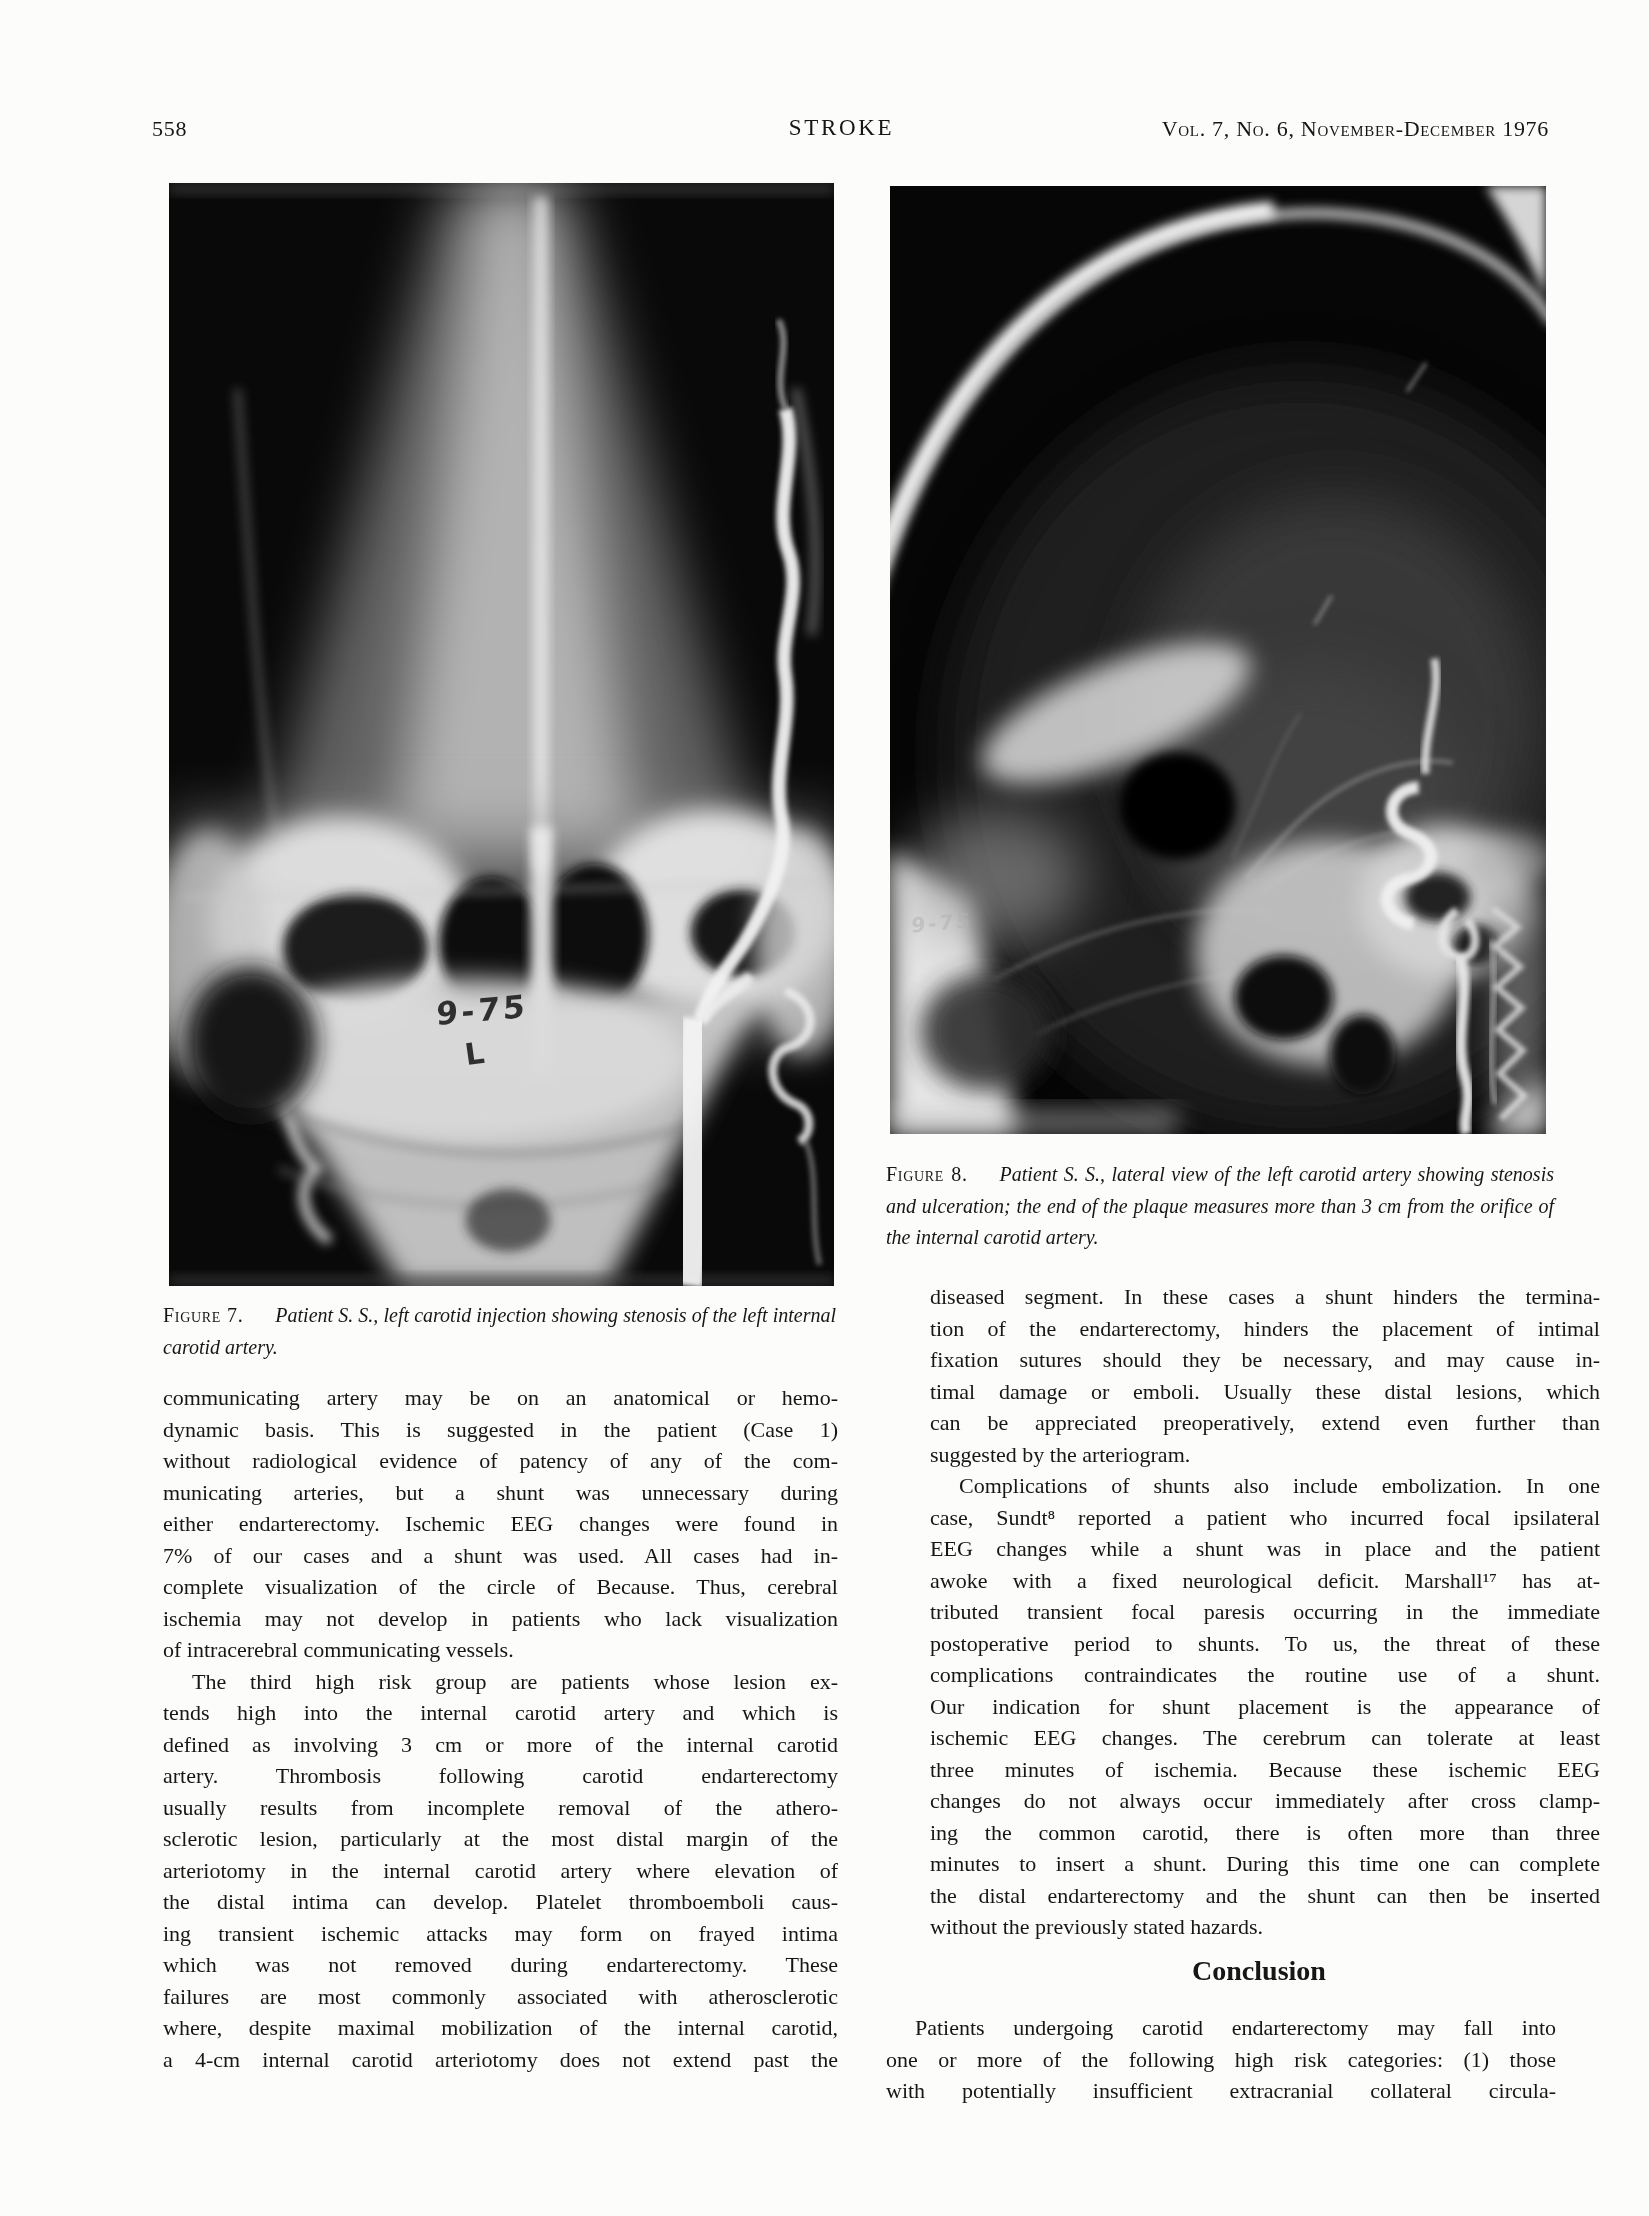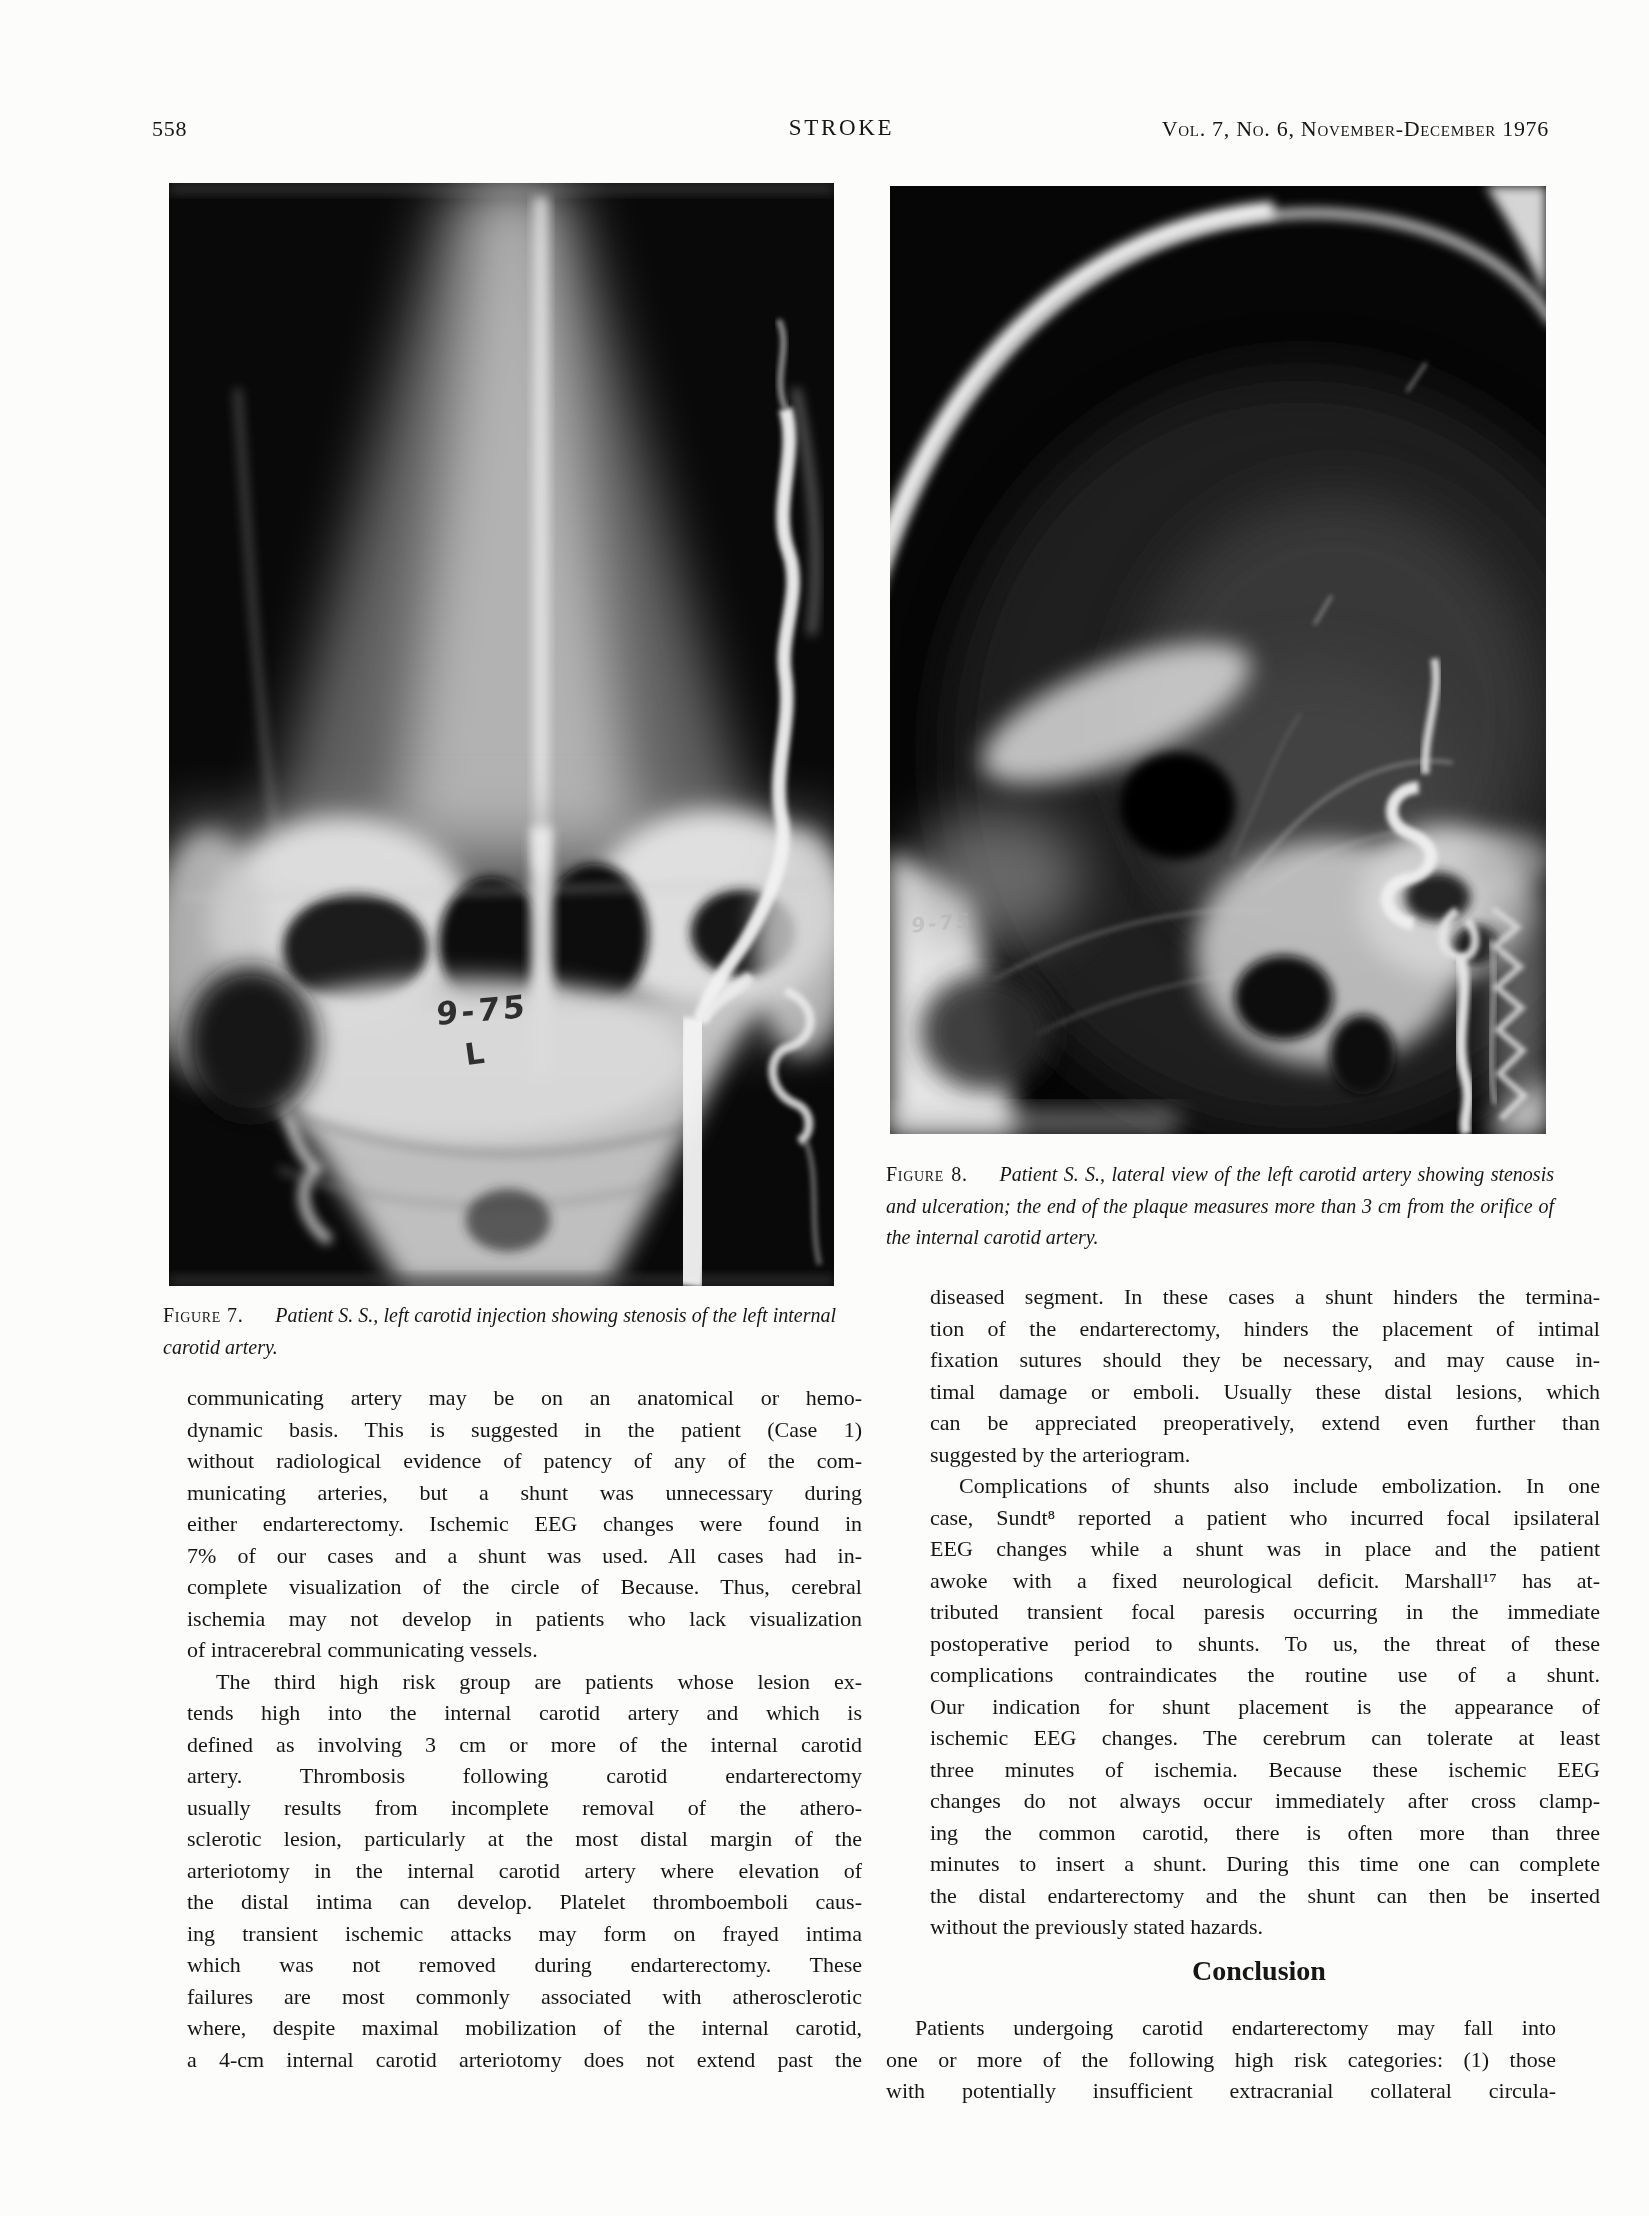--- a/index.html
+++ b/index.html
@@ -26,21 +26,21 @@
   .hw-L-L{left:296px;top:856px;font-size:30px;color:rgba(24,24,24,.88);transform:rotate(-8deg);}
   .hw-975-R{left:20.5px;top:727px;font-size:20.5px;color:rgba(178,178,178,.55);
     transform:rotate(-5deg) skewX(-7deg);letter-spacing:2.7px;}
   
   .caption{position:absolute;font-size:20px;font-style:italic;line-height:31.5px;text-align:justify;}
   .cap7{left:163px;top:1300px;width:673px;}
   .cap8{left:886px;top:1159px;width:668px;}
   .figlabel{font-style:normal;font-variant:small-caps;letter-spacing:0.7px;margin-right:32px;}
   
   .col{position:absolute;font-size:22px;}
-  .colL{left:163px;top:1382px;width:675px;margin-left:24px;}
+  .colL{left:163px;top:1382px;width:675px;}
   .colR{left:886px;top:1281px;width:670px;margin-left:44px;}
   .colC{left:886px;top:2012px;width:670px;}
   .tline{height:31.5px;line-height:31.5px;text-align:justify;text-align-last:justify;overflow:hidden;}
   .pend{text-align-last:left;}
   .pind{text-indent:29px;}
   .conclusion{position:absolute;left:924px;top:1955px;width:670px;text-align:center;
     font-weight:700;font-size:28px;line-height:31.5px;}
 </style>
 </head>
 <body>

